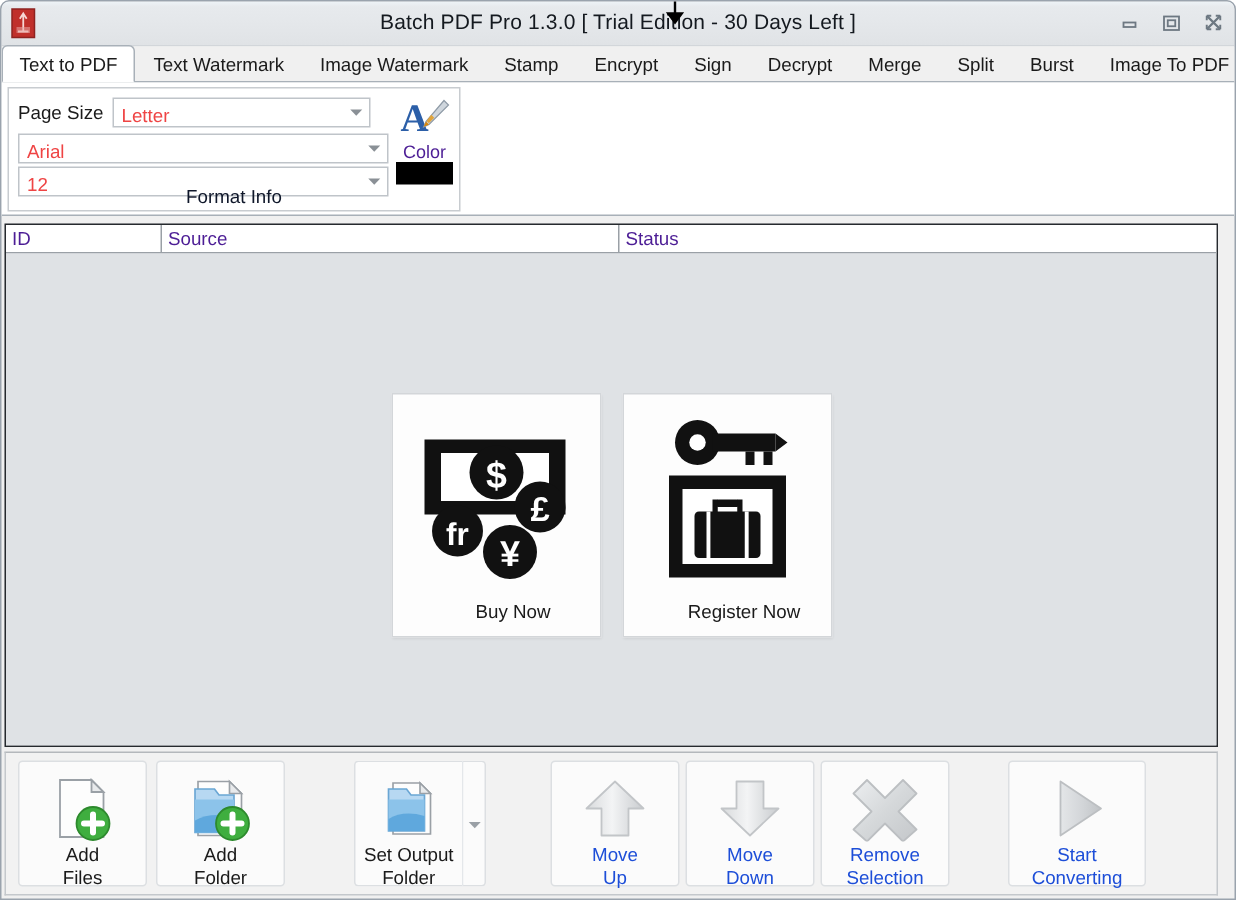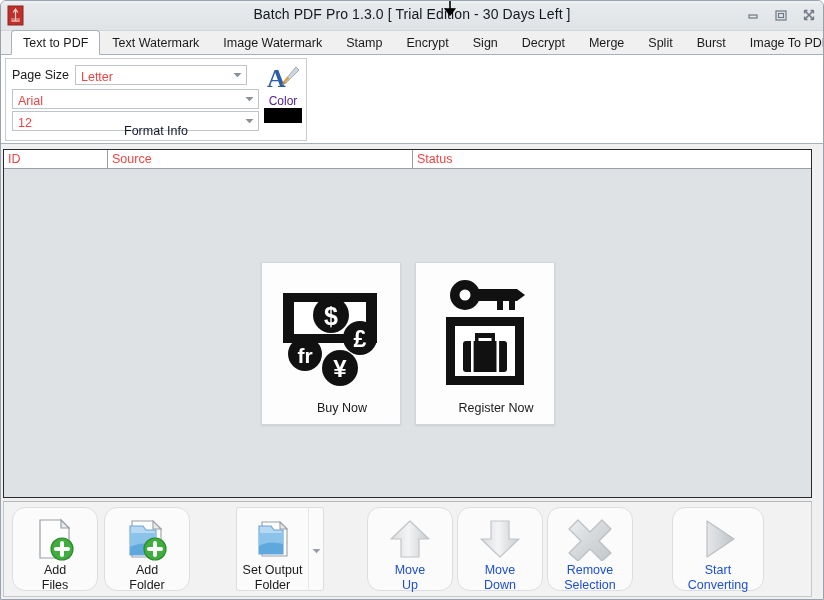--- a/index.html
+++ b/index.html
@@ -53,21 +53,20 @@
     pointer-events: none;
   }
 
   
   .tabbar {
     position: relative;
     height: 24px;
     background: #f0f0f0;
     display: flex;
     align-items: flex-end;
-    padding-left: 10px;
     border-bottom: 1px solid #a8b0b8;
   }
   .tab {
     position: relative;
     height: 24px;
     line-height: 23px;
     padding: 0 11px;
     font-size: 12.5px;
     color: #1a1a1a;
     white-space: nowrap;
@@ -162,21 +161,21 @@
     overflow: hidden;
   }
   .listhead {
     display: flex;
     height: 19px;
     background: #ffffff;
     border-bottom: 1px solid #9aa0a6;
   }
   .hcell {
     font-size: 12.5px;
-    color: #ef4444;
+    color: #4c1d95;
     line-height: 18px;
     padding-left: 4px;
     border-right: 1px solid #9aa0a6;
     white-space: nowrap;
     overflow: hidden;
     user-select: none;
     cursor: default;
   }
   .hcell:last-child { border-right: none; }
   .listbody {
@@ -211,21 +210,21 @@
     width: 809px; height: 96px;
     background: #f2f2f2;
     border: 1px solid #c4c8cc;
     border-top: 1px solid #b4b8bc;
   }
   .tbtn {
     position: absolute; top: 5px;
     width: 86px; height: 84px;
     background: #fbfbfb;
     border: 1px solid #dcdfe2;
-    border-radius: 13px;
+    border-radius: 3px;
     display: flex; flex-direction: column;
     align-items: center; justify-content: flex-start;
     padding-top: 9px;
     cursor: pointer;
     user-select: none;
   }
   .tbtn .ticon { width: 48px; height: 44px; margin-bottom: 2px; }
   .tbtn .tlabel {
     font-size: 12.5px; color: #1a1a1a;
     text-align: center; line-height: 15px;

